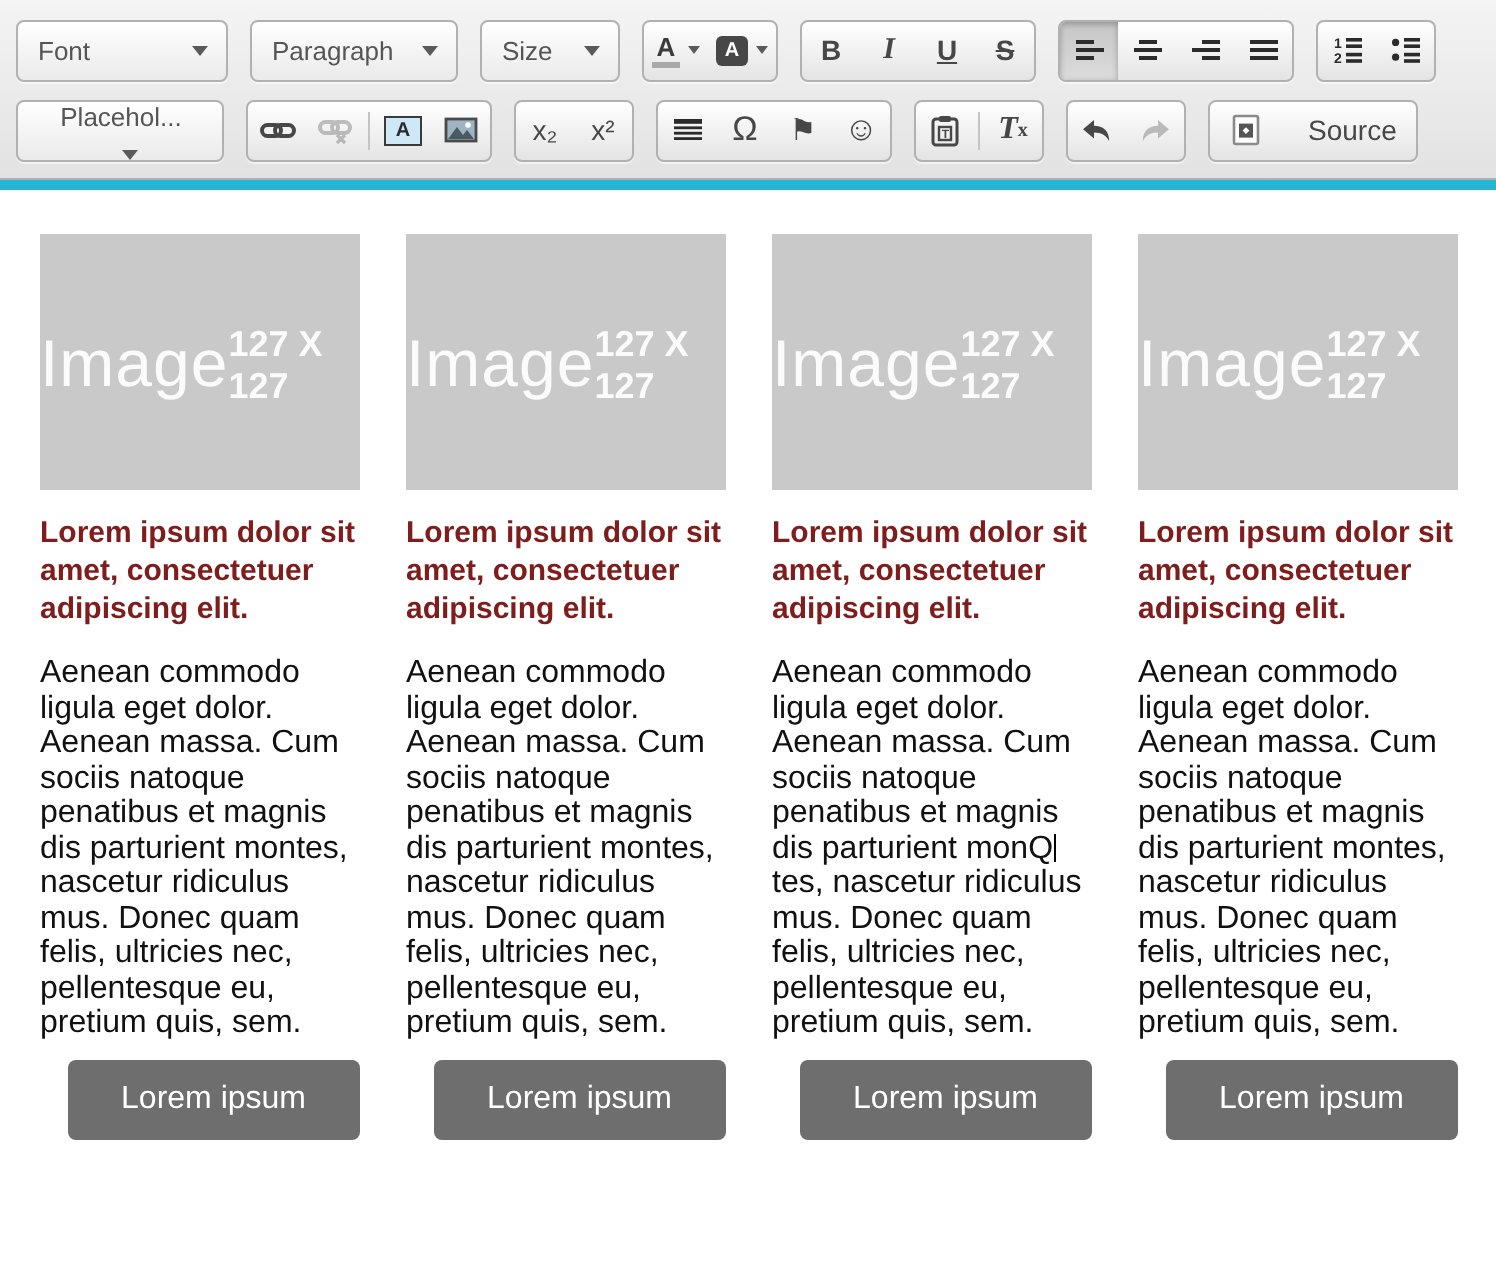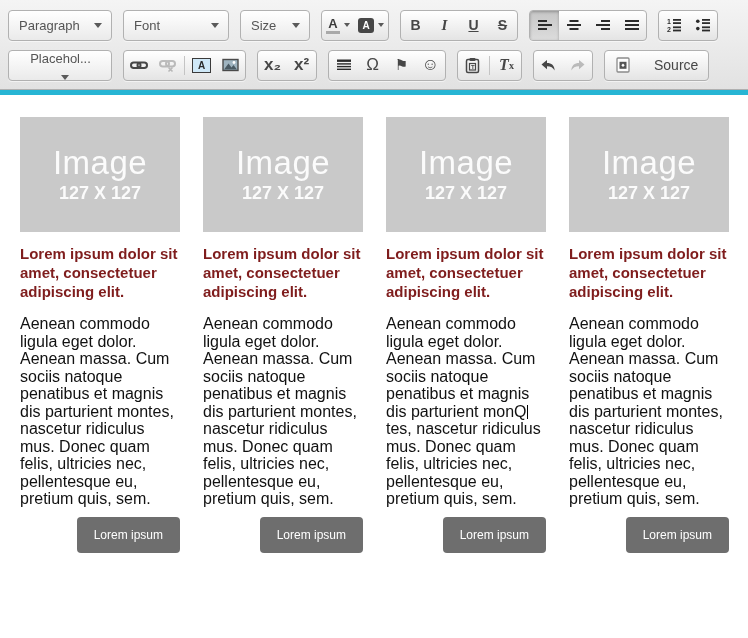--- a/index.html
+++ b/index.html
@@ -76,21 +76,21 @@
   }
   .w-para { width: 104px; }
   .w-font { width: 106px; }
   .w-size { width: 70px; justify-content: space-between; }
   .w-ph   { width: 104px; flex-direction: column; }
 
   .glyph-b { font-weight: bold; font-size: 14px; }
   .glyph-i { font-family: "Liberation Serif", serif; font-style: italic; font-weight: bold; font-size: 15px; }
   .glyph-u { font-weight: bold; font-size: 14px; text-decoration: underline; }
   .glyph-s { font-weight: bold; font-size: 14px; text-decoration: line-through; }
-  .glyph-sub, .glyph-sup { font-weight: bold; font-size: 17px; }
+  .glyph-sub, .glyph-sup { font-weight: normal; font-size: 14px; }
   .glyph-omega { font-size: 17px; }
   .glyph-flag { font-size: 15px; }
   .glyph-smiley { font-size: 17px; }
 
   .color-a {
     display: flex; flex-direction: column; align-items: center; line-height: 1;
   }
   .color-a .a-letter { font-weight: bold; font-size: 13px; color: #3c3c3c; }
   .color-a .a-bar { width: 14px; height: 3px; background: #a9a9a9; margin-top: 1px; }
   .bg-a {
@@ -125,23 +125,23 @@
 
   
   .content {
     background: #fff;
     padding: 22px 20px 0 20px;
     display: flex;
     gap: 23px;
   }
   .col { width: 160px; display: flex; flex-direction: column; }
   .img-ph {
-    width: 160px; height: 115px;
+    width: 160px; height: 128px;
     background: #c9c9c9;
-    display: flex; flex-direction: column;
+    display: flex; 
     align-items: center; justify-content: center;
     user-select: none;
   }
   .img-ph .ph-main {
     color: #fbfbfb; font-size: 33px; line-height: 1; letter-spacing: .5px;
   }
   .img-ph .ph-size {
     color: #fbfbfb; font-size: 18px; font-weight: bold; margin-top: 4px;
   }
   .col h3 {
@@ -164,41 +164,41 @@
     vertical-align: -2px;
   }
   .cta {
     margin-top: 9px;
     align-self: flex-end;
     background: #6e6e6e;
     color: #fff;
     border: none;
     border-radius: 4px;
     font-family: "Liberation Sans", sans-serif;
-    font-size: 12px;
-    padding: 11px 17px;
+    font-size: 16px;
+    padding: 11px 27px;
     cursor: pointer;
   }
 
   svg { display: block; }
 </style>
 </head>
 <body>
 
 <div class="toolbar">
 
   <div class="tb-row">
 
+    <div class="tb-dropdown w-font">
+      <span class="dd-label">Font</span>
+      <span class="dd-arrow"></span>
+    </div>
+
     <div class="tb-dropdown w-para">
       <span class="dd-label">Paragraph</span>
-      <span class="dd-arrow"></span>
-    </div>
-
-    <div class="tb-dropdown w-font">
-      <span class="dd-label">Font</span>
       <span class="dd-arrow"></span>
     </div>
 
     <div class="tb-dropdown w-size">
       <span class="dd-label">Size</span>
       <span class="dd-arrow"></span>
     </div>
 
     <div class="tb-group">
       <div class="tb-btn">

